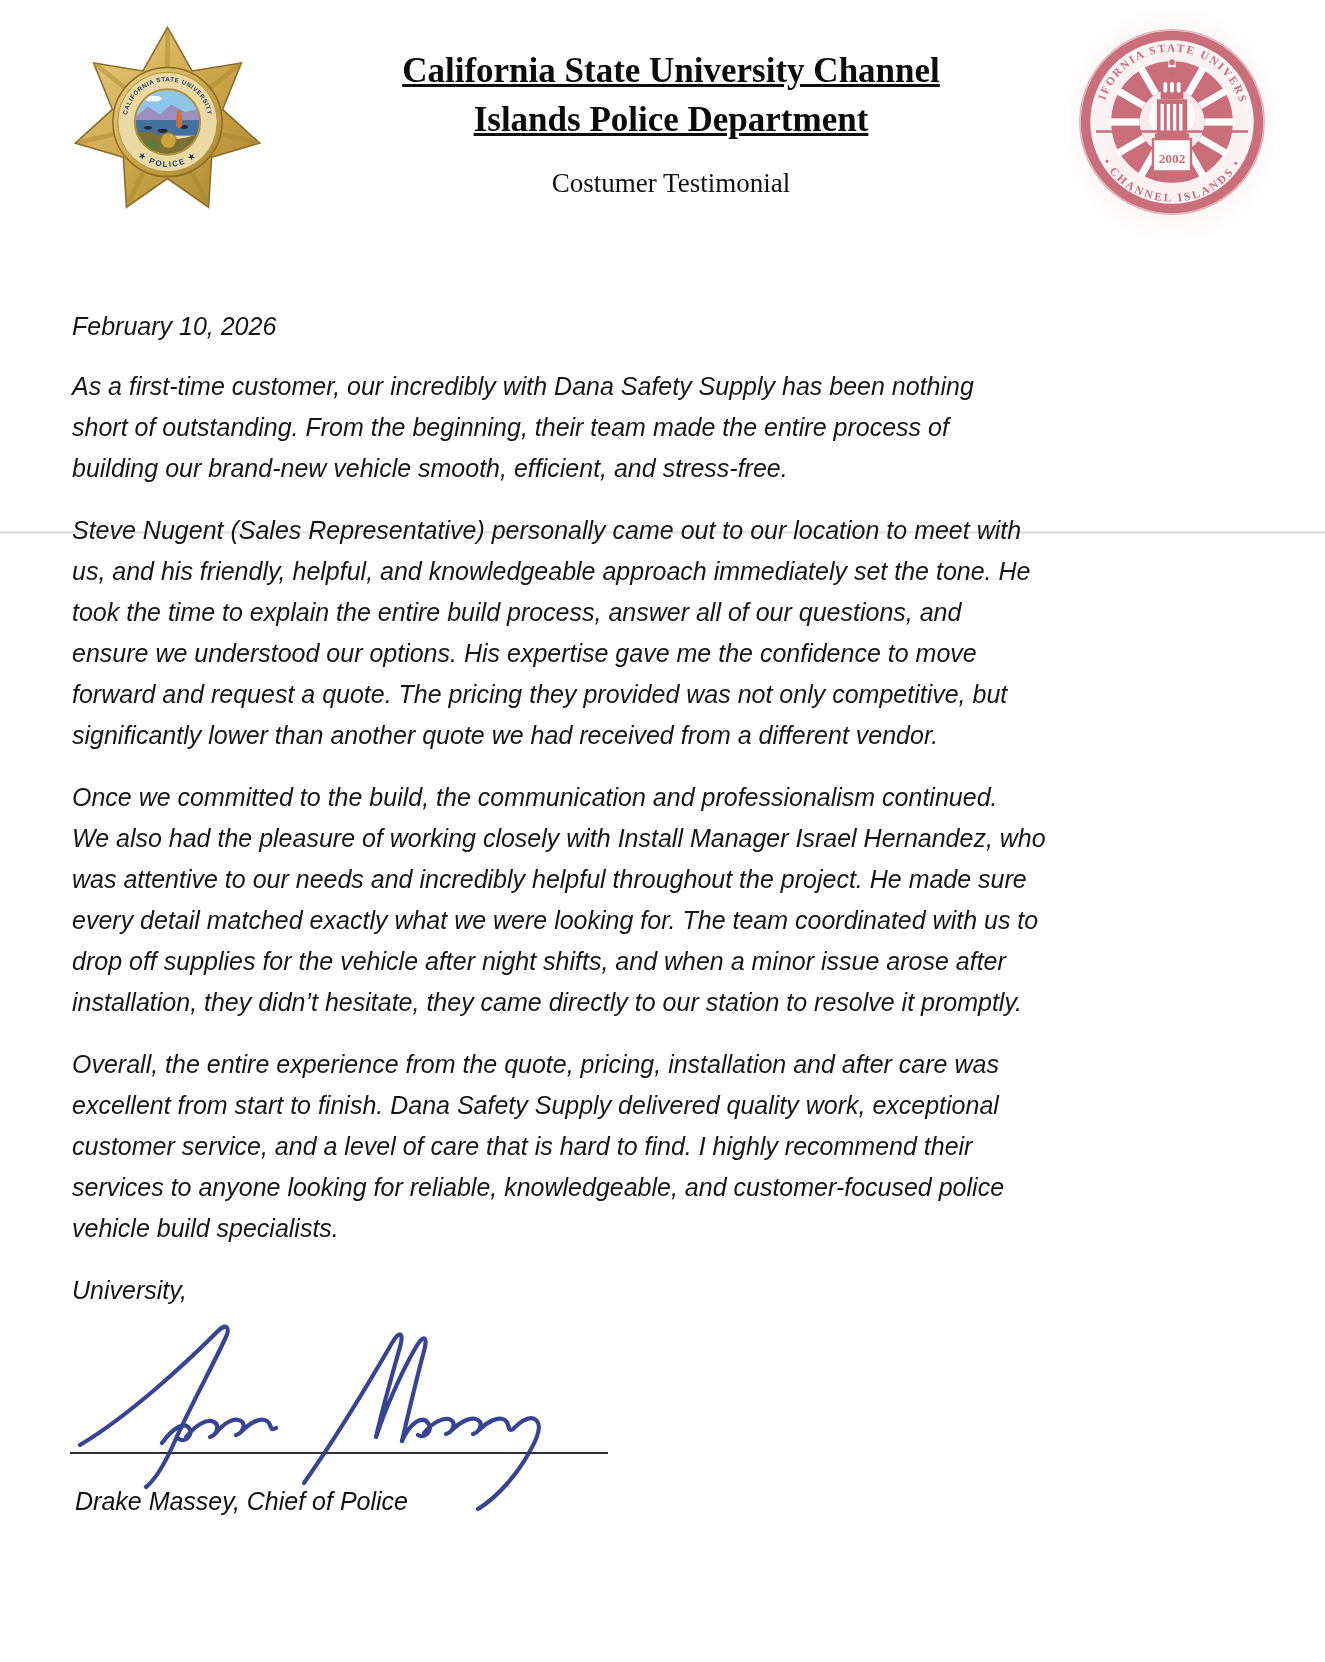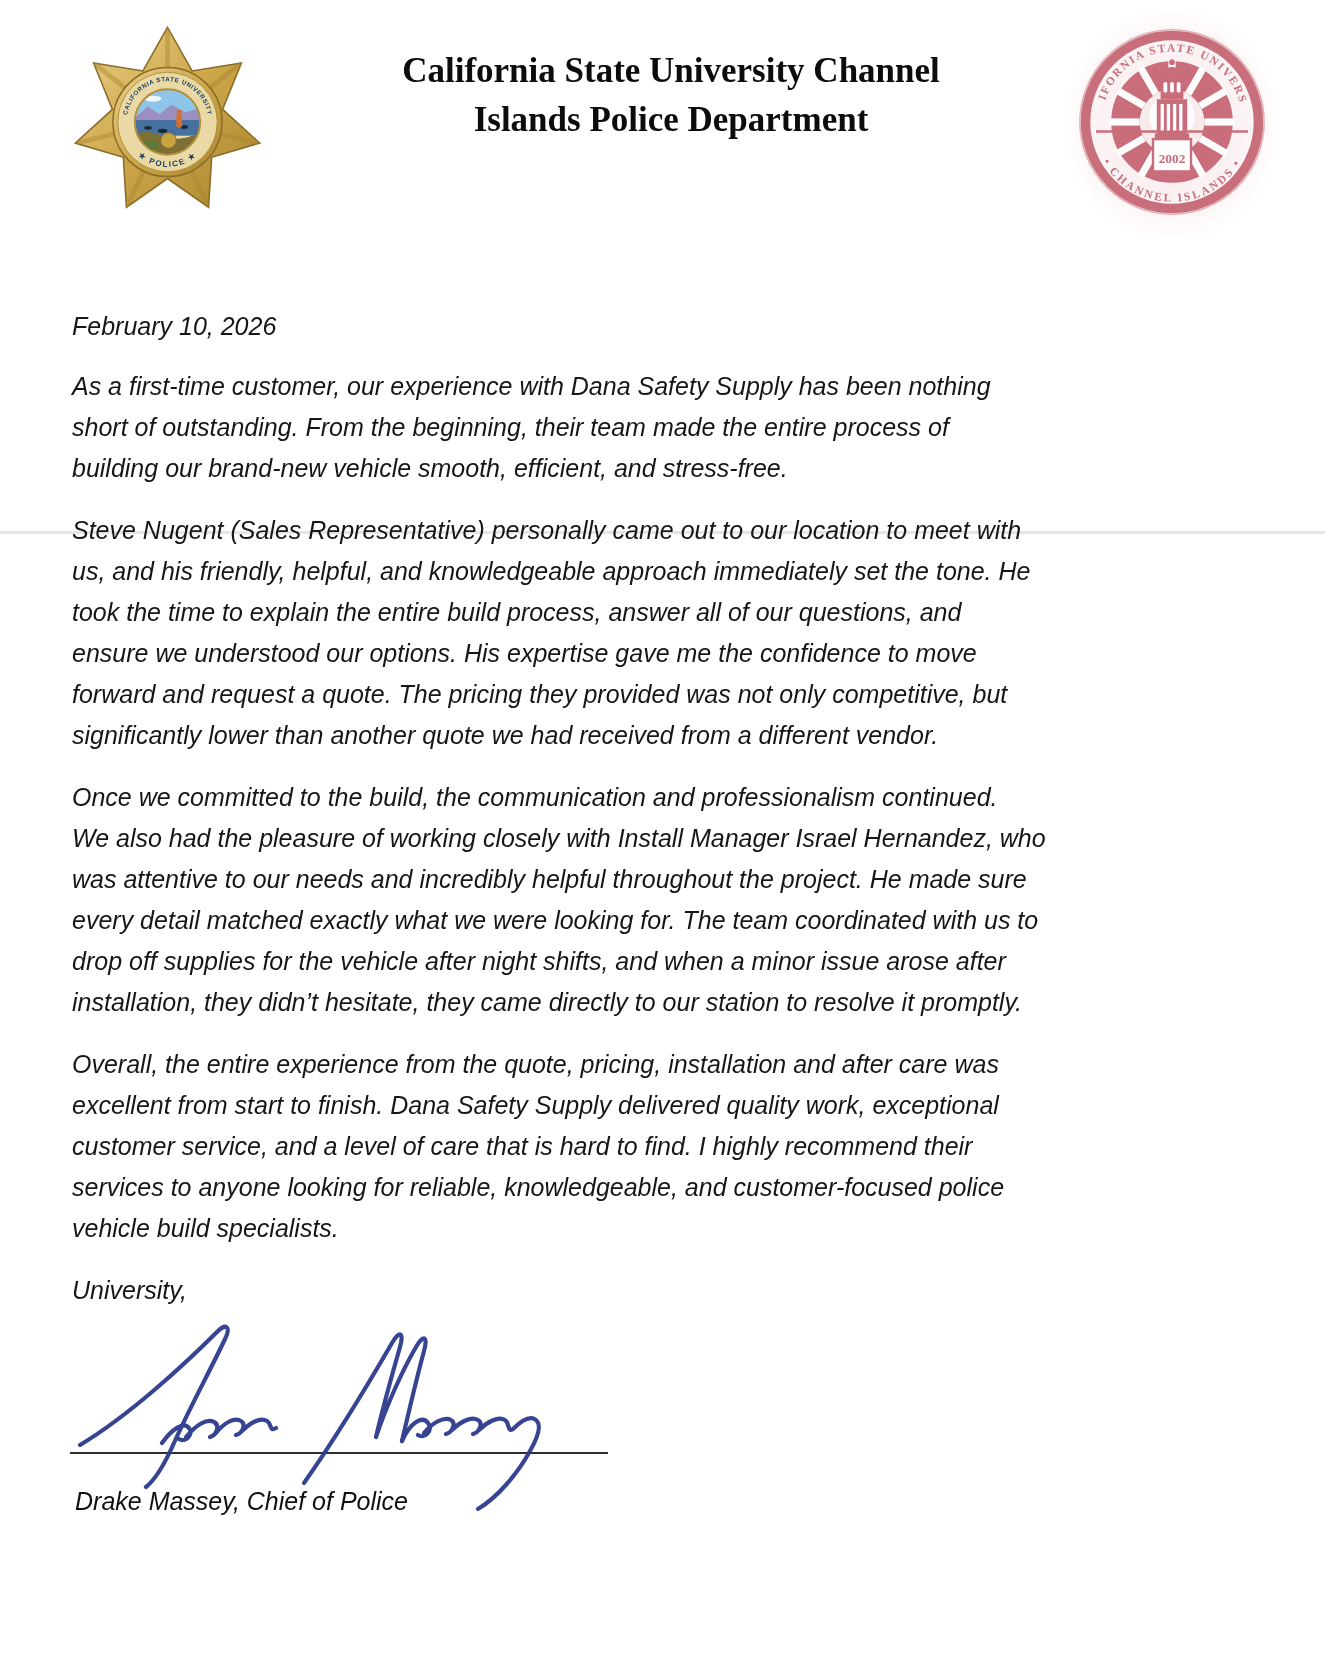--- a/index.html
+++ b/index.html
@@ -18,21 +18,21 @@
   .header{
     position:relative;z-index:1;
     display:flex;align-items:flex-start;
     padding:22px 58px 0 70px;
   }
   .badge-wrap{width:195px;flex:0 0 auto;}
   .title-block{flex:1;text-align:center;padding-top:24px;}
   .doc-title{
     font-family:"Liberation Serif",serif;
     font-weight:bold;font-size:35px;line-height:1.4;
-    color:#0c0c0c;margin:0 auto;max-width:650px;
+    color:#0c0c0c;margin:0 auto;max-width:650px;text-decoration:underline;
   }
   .doc-subtitle{
     font-family:"Liberation Serif",serif;
     font-weight:500;font-size:27px;color:#111;
     margin-top:24px;
   }
   .seal-wrap{width:190px;flex:0 0 auto;position:relative;}
   .seal-glow{
     position:absolute;left:-8px;top:-10px;width:206px;height:225px;
     background:radial-gradient(ellipse at center,rgba(226,166,172,.28) 0%,rgba(226,166,172,.12) 55%,rgba(226,166,172,0) 75%);
@@ -111,20 +111,21 @@
           <textPath href="#badgeArcTop" startOffset="50%" text-anchor="middle">CALIFORNIA STATE UNIVERSITY</textPath>
         </text>
         <text font-family="Liberation Sans,sans-serif" font-size="8.2" font-weight="bold" fill="#1d3f66" letter-spacing="1.6">
           <textPath href="#badgeArcBottom" startOffset="50%" text-anchor="middle">★ POLICE ★</textPath>
         </text>
       </svg>
     </div>
 
     <div class="title-block">
       <div class="doc-title">California State University Channel Islands Police Department</div>
+      <div class="doc-subtitle">Costumer Testimonial</div>
     </div>
 
     <div class="seal-wrap">
       <div class="seal-glow"></div>
       <svg width="190" height="200" viewBox="0 0 200 200" style="position:relative;">
         <g opacity="0.9">
           <circle cx="100" cy="100" r="97" fill="none" stroke="#dfa9ae" stroke-width="1.6"></circle>
           <circle cx="100" cy="100" r="91" fill="none" stroke="#c4606e" stroke-width="10"></circle>
 
           <circle cx="100" cy="100" r="49" fill="none" stroke="#c4606e" stroke-width="30"></circle>
@@ -171,21 +172,21 @@
           <text font-family="Liberation Serif,serif" font-size="12" font-weight="bold" fill="#c4606e" letter-spacing="2.5">
             <textPath href="#sealArcBottom" startOffset="50%" text-anchor="middle">• CHANNEL ISLANDS •</textPath>
           </text>
         </g>
       </svg>
     </div>
   </div>
 
   <div class="content">
     <p class="line">February 10, 2026</p>
-    <p class="para">As a first-time customer, our experience with Dana Safety Supply has been nothing
+    <p class="para">As a first-time customer, our incredibly with Dana Safety Supply has been nothing
 short of outstanding. From the beginning, their team made the entire process of
 building our brand-new vehicle smooth, efficient, and stress-free.</p>
     <p class="para">Steve Nugent (Sales Representative) personally came out to our location to meet with
 us, and his friendly, helpful, and knowledgeable approach immediately set the tone. He
 took the time to explain the entire build process, answer all of our questions, and
 ensure we understood our options. His expertise gave me the confidence to move
 forward and request a quote. The pricing they provided was not only competitive, but
 significantly lower than another quote we had received from a different vendor.</p>
     <p class="para">Once we committed to the build, the communication and professionalism continued.
 We also had the pleasure of working closely with Install Manager Israel Hernandez, who

